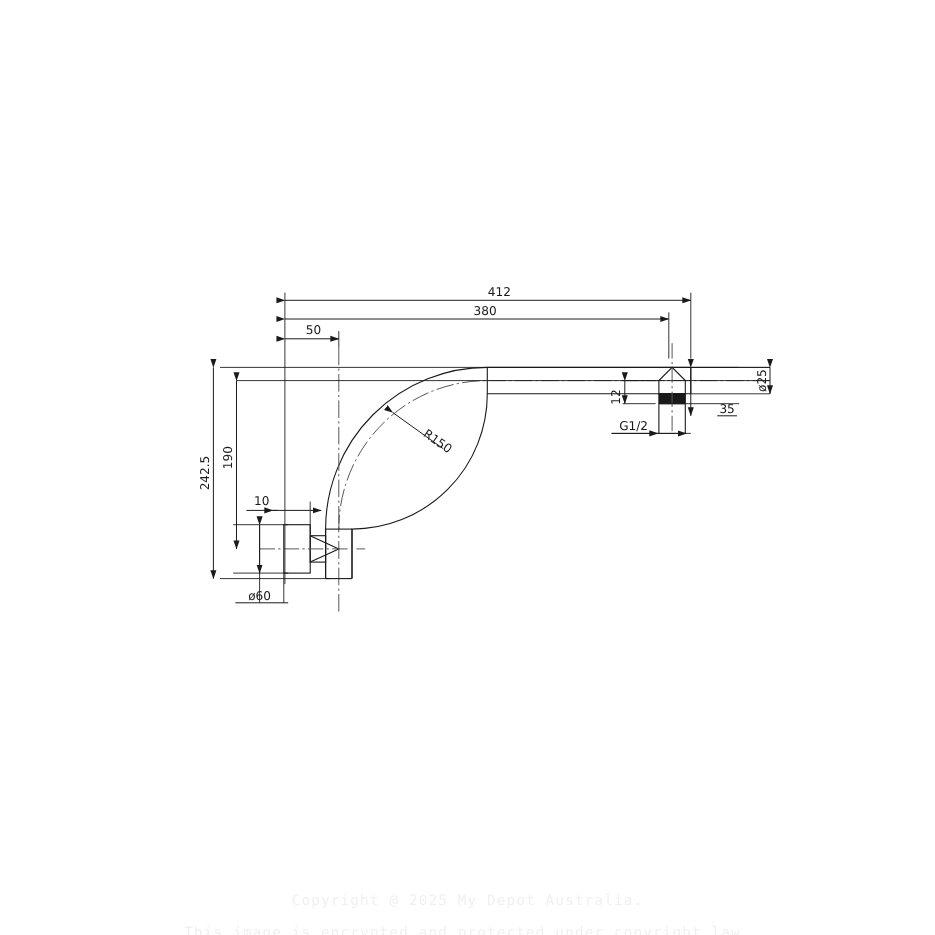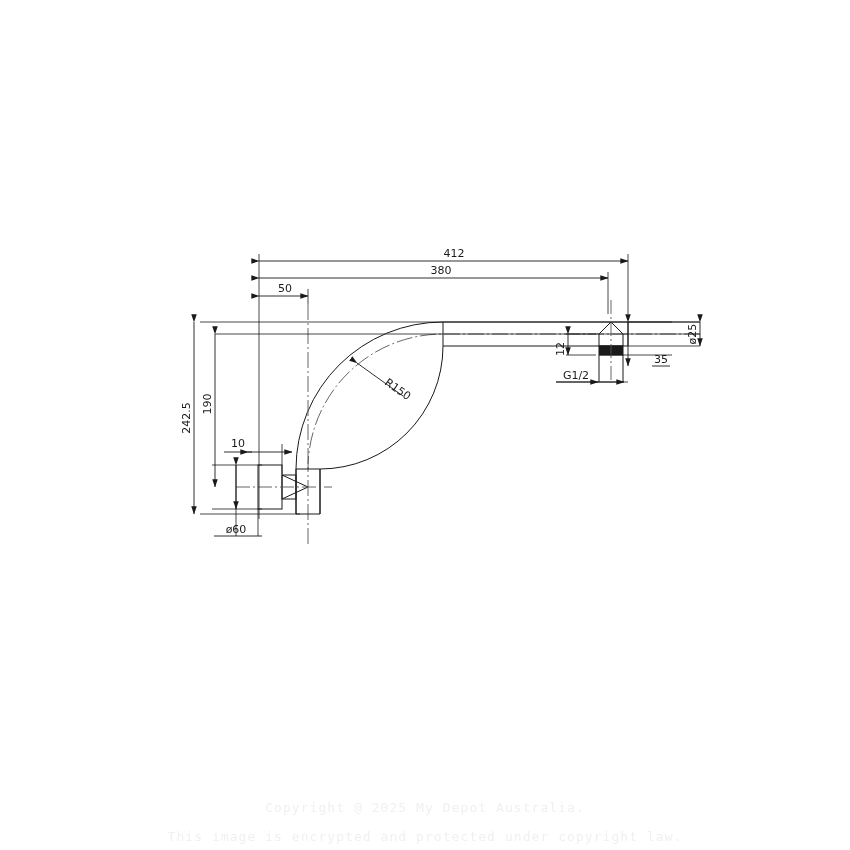--- a/index.html
+++ b/index.html
@@ -3,21 +3,21 @@
 <meta charset="utf-8">
 <style>
   html,body{margin:0;padding:0;}
   body{
     width:850px;height:850px;
     background:#ffffff;
     font-family:"DejaVu Sans", sans-serif;
     overflow:hidden;
     position:relative;
   }
-  #stage{position:absolute;left:0;top:4px;width:850px;height:828px;}
+  #stage{position:absolute;left:0;top:16px;width:850px;height:828px;}
   svg#drawing{position:absolute;left:0;top:0;width:850px;height:850px;display:block;}
   .copyright{
     position:absolute;
     left:0; width:850px;
     font-family:"DejaVu Sans Mono", monospace;
     font-size:13px;
     letter-spacing:1.05px;
     color:#f0f0f0;
     text-align:center;
     white-space:pre;

